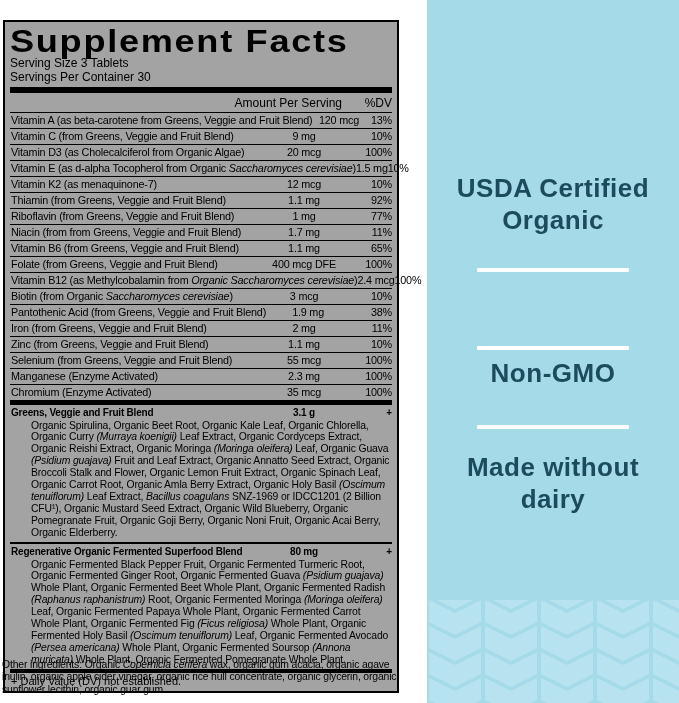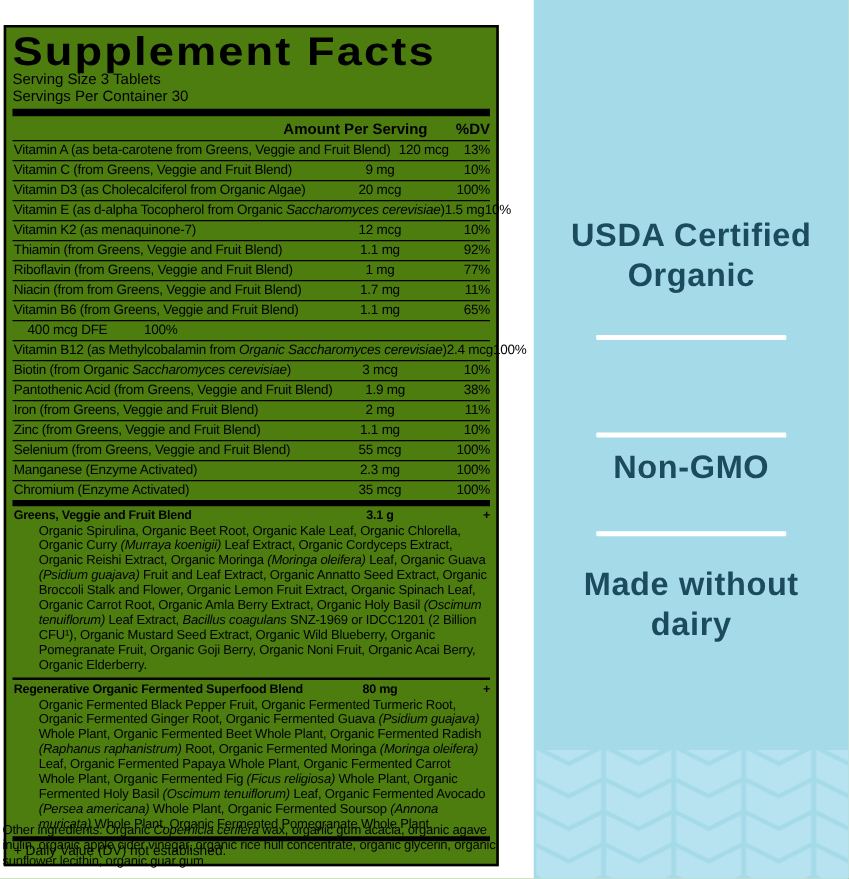--- a/index.html
+++ b/index.html
@@ -4,27 +4,27 @@
 <style>
   :root{
     --page-bg:#FFFFFF; --label-ink:#000000;
     --panel-bg:#A5DBE9; --panel-text:#1D4B5E; --panel-divider:#FFFFFF; --panel-pattern:#B7E2EF;
   }
   *{margin:0;padding:0;box-sizing:border-box;}
   html,body{width:679px;height:703px;}
   body{position:relative;background:var(--page-bg);font-family:"Liberation Sans",sans-serif;color:var(--label-ink);overflow:hidden;}
 
   
-  .facts-box{position:absolute;left:3px;top:20px;width:396px;border:2px solid var(--label-ink);background:#4d7c0f;padding:3px 5px 1px 5px;}
+  .facts-box{position:absolute;left:3px;top:20px;width:396px;border:2px solid var(--label-ink);background:#a3a3a3;padding:3px 5px 1px 5px;}
   .facts-title{font-size:32px;font-weight:bold;letter-spacing:1.5px;line-height:1.0;white-space:nowrap;transform:scaleX(1.13);transform-origin:left center;}
   .serving{font-size:12px;line-height:13.5px;margin-top:0;}
   .bar6{height:6px;background:var(--label-ink);margin-top:3px;}
   .bar5{height:5px;background:var(--label-ink);}
   .bar4{height:4px;background:var(--label-ink);}
-  .hdr-row{display:flex;align-items:flex-end;font-size:12px;font-weight:bold;padding:2.5px 0 2px 0;border-bottom:1.5px solid var(--label-ink);}
+  .hdr-row{display:flex;align-items:flex-end;font-size:12px;font-weight:normal;padding:2.5px 0 2px 0;border-bottom:1.5px solid var(--label-ink);}
   .hdr-sp{flex:1;}
   .hdr-amount{margin-right:14px;}
   .hdr-dv{width:36px;text-align:right;}
 
   .row{display:flex;align-items:center;font-size:10.8px;line-height:12px;padding:1.5px 0;border-bottom:1px solid var(--label-ink);letter-spacing:-0.2px;}
   .row:last-child{border-bottom:none;}
   .cell-label{flex:1;white-space:nowrap;padding-left:1px;}
   .cell-amount{width:88px;text-align:center;white-space:nowrap;}
   .cell-dv{width:44px;text-align:right;}
 
@@ -106,20 +106,21 @@
         <div class="cell-label condense"><span>Niacin (from from Greens, Veggie and Fruit Blend)</span></div>
         <div class="cell-amount">1.7 mg</div>
         <div class="cell-dv">11%</div>
       </div>
       <div class="row">
         <div class="cell-label condense"><span>Vitamin B6 (from Greens, Veggie and Fruit Blend)</span></div>
         <div class="cell-amount">1.1 mg</div>
         <div class="cell-dv">65%</div>
       </div>
       <div class="row">
+        <div class="cell-label condense"><span>Folate (from Greens, Veggie and Fruit Blend)</span></div>
         <div class="cell-amount">400 mcg DFE</div>
         <div class="cell-dv">100%</div>
       </div>
       <div class="row">
         <div class="cell-label condense"><span>Vitamin B12 (as Methylcobalamin from </span><i>Organic Saccharomyces cerevisiae</i><span>)</span></div>
         <div class="cell-amount">2.4 mcg</div>
         <div class="cell-dv">100%</div>
       </div>
       <div class="row">
         <div class="cell-label condense"><span>Biotin (from Organic </span><i>Saccharomyces cerevisiae</i><span>)</span></div>

